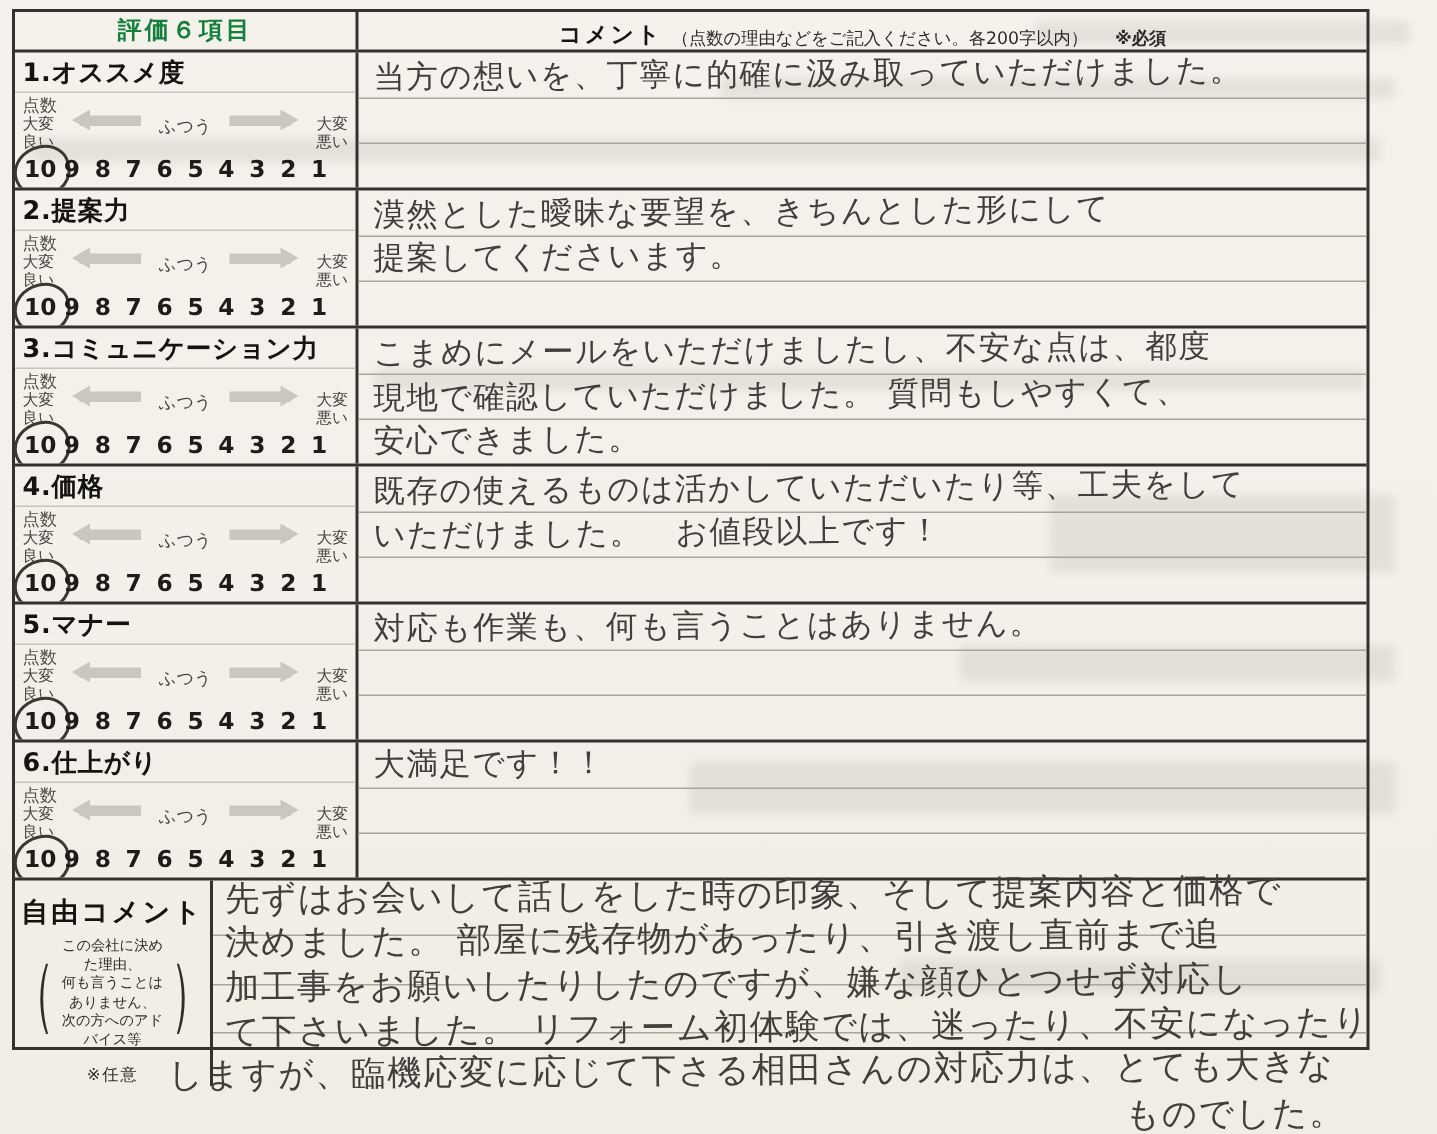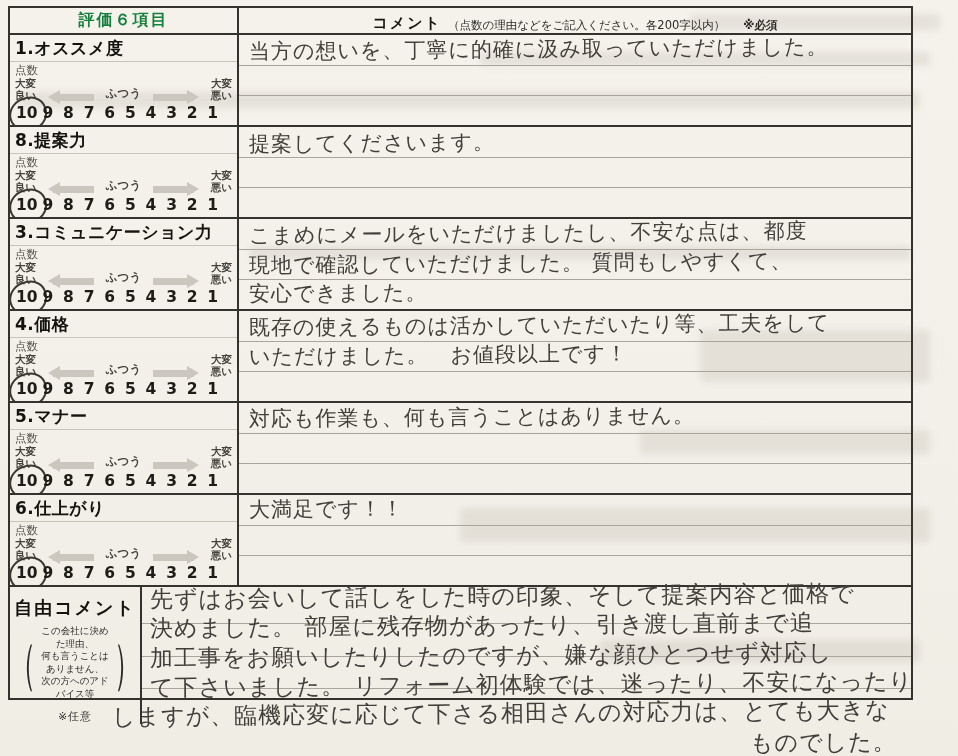--- a/index.html
+++ b/index.html
@@ -26,21 +26,21 @@
   .h-note{font-size:11.5px;margin-left:6px;color:#2b2a25;}
   .h-req{font-size:11.5px;margin-left:18px;font-weight:bold;color:#2b2a25;}
 
   #rows{display:contents;}
   .row{height:92px;flex:none;border-bottom:2px solid #34322c;display:flex;box-sizing:border-box;}
   .cell-left{width:229px;box-sizing:border-box;border-right:2px solid #34322c;
     display:flex;flex-direction:column;overflow:hidden;}
   .row-title{font-size:17px;font-weight:bold;color:#14130e;padding:2px 5px 1px;
     border-bottom:1px solid #c8c4bb;letter-spacing:.5px;white-space:nowrap;}
   .score-label{font-size:11.5px;color:#514e47;padding:1px 5px 0;}
-  .scale-ends{display:flex;align-items:flex-end;padding:0 5px;margin-top:-1px;font-weight:bold;}
+  .scale-ends{display:flex;align-items:flex-start;padding:0 5px;margin-top:-1px;}
   .end{display:flex;flex-direction:column;font-size:10.5px;line-height:12px;color:#45433d;width:24px;flex:none;}
   .end.right{text-align:right;align-items:flex-end;}
   .arrow{height:7px;background:#cbc7bf;flex:1;position:relative;margin:0 12px 0 14px;max-width:62px;}
   .arrow.right{margin:0 14px 0 12px;}
   .arrow.left::before{content:"";position:absolute;left:-12px;top:-4px;
     border:7.5px solid transparent;border-right:12px solid #cbc7bf;}
   .arrow.right::after{content:"";position:absolute;right:-12px;top:-4px;
     border:7.5px solid transparent;border-left:12px solid #cbc7bf;}
   .futsuu{font-size:11.5px;color:#45433d;flex:none;}
   .numbers{display:flex;justify-content:space-between;
@@ -139,52 +139,55 @@
             </div>
         <div class="hw">
               <span class="handwriting"></span>
             </div>
       </div>
     </div>
   </div>
 
   <div class="row">
     <div class="cell-left">
-      <div class="row-title">8.提案力</div>
-      <div class="score-label">点数</div>
-      <div class="scale-ends">
-        <div class="end">
-          <span>大変</span>
-          <span>良い</span>
-        </div>
-        <div class="arrow left"></div>
-        <div class="futsuu">ふつう</div>
-        <div class="arrow right"></div>
-        <div class="end right">
-          <span>大変</span>
-          <span>悪い</span>
-        </div>
-      </div>
-      <div class="numbers">
-        <span class="num circled">10</span>
-        <span class="num">9</span>
-        <span class="num">8</span>
-        <span class="num">7</span>
-        <span class="num">6</span>
-        <span class="num">5</span>
-        <span class="num">4</span>
-        <span class="num">3</span>
-        <span class="num">2</span>
-        <span class="num">1</span>
-      </div>
-    </div>
-    <div class="cell-right">
-      <div class="rule r1"></div>
-      <div class="rule r2"></div>
-      <div class="hw-lines">
+      <div class="row-title">2.提案力</div>
+      <div class="score-label">点数</div>
+      <div class="scale-ends">
+        <div class="end">
+          <span>大変</span>
+          <span>良い</span>
+        </div>
+        <div class="arrow left"></div>
+        <div class="futsuu">ふつう</div>
+        <div class="arrow right"></div>
+        <div class="end right">
+          <span>大変</span>
+          <span>悪い</span>
+        </div>
+      </div>
+      <div class="numbers">
+        <span class="num circled">10</span>
+        <span class="num">9</span>
+        <span class="num">8</span>
+        <span class="num">7</span>
+        <span class="num">6</span>
+        <span class="num">5</span>
+        <span class="num">4</span>
+        <span class="num">3</span>
+        <span class="num">2</span>
+        <span class="num">1</span>
+      </div>
+    </div>
+    <div class="cell-right">
+      <div class="rule r1"></div>
+      <div class="rule r2"></div>
+      <div class="hw-lines">
+        <div class="hw">
+              <span class="handwriting">漠然とした曖昧な要望を、きちんとした形にして</span>
+            </div>
         <div class="hw">
               <span class="handwriting">提案してくださいます。</span>
             </div>
         <div class="hw">
               <span class="handwriting"></span>
             </div>
       </div>
     </div>
   </div>
 

